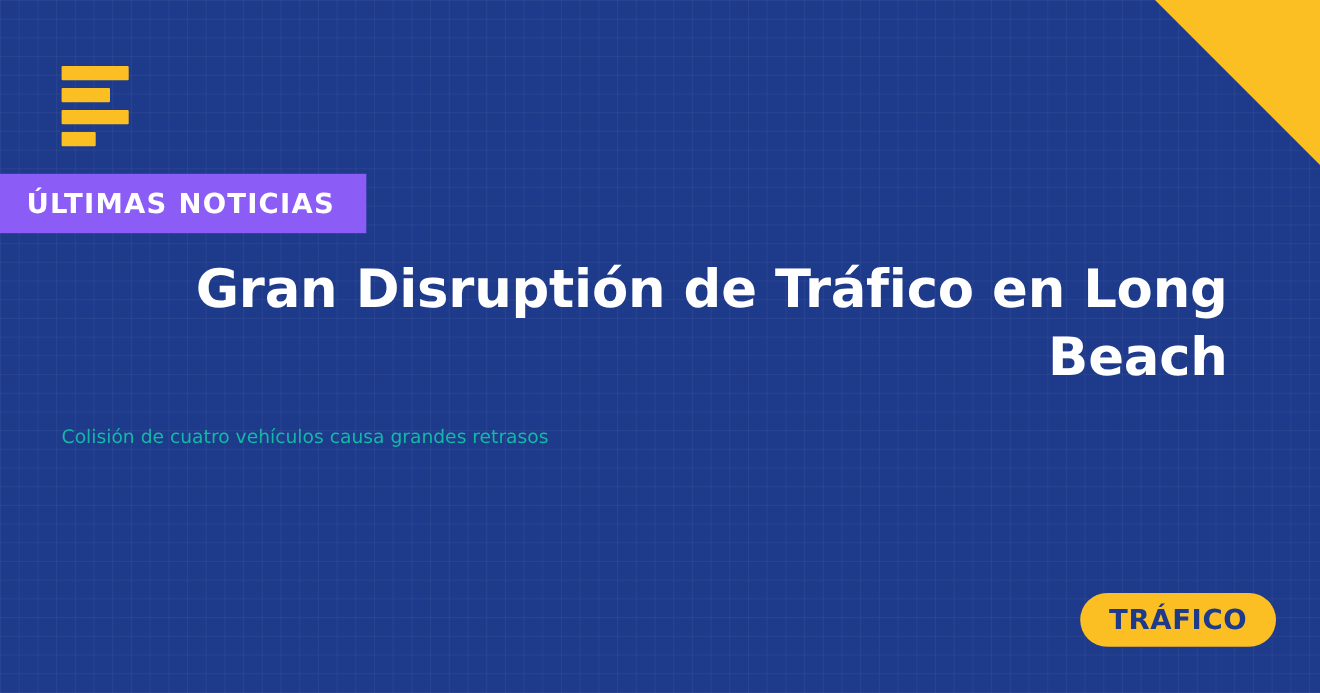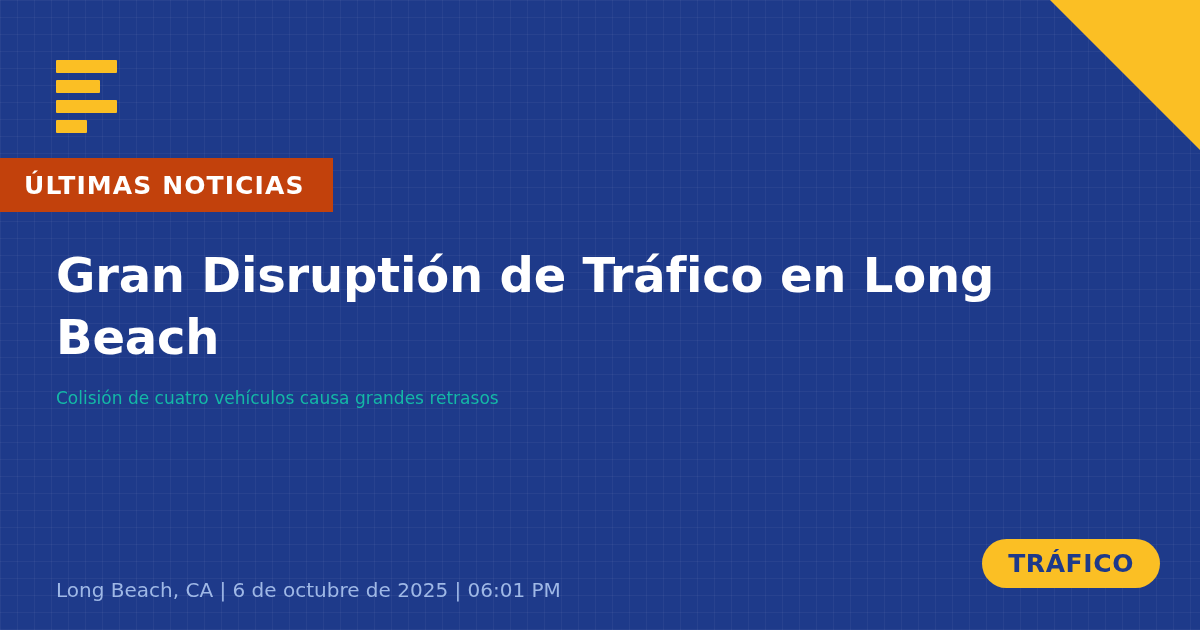--- a/index.html
+++ b/index.html
@@ -62,46 +62,47 @@
   .logo-bar.b2 { width: 44px; }
   .logo-bar.b3 { width: 61px; }
   .logo-bar.b4 { width: 31px; }
 
   
   .breaking-banner {
     position: absolute;
     left: 0;
     top: 158px;
     height: 54px;
-    background-color: #c2410c;
+    background-color: #8b5cf6;
     display: flex;
     align-items: center;
     padding: 0 28px 0 24px;
   }
   .breaking-banner-label {
     color: #ffffff;
     font-size: 25px;
     font-weight: bold;
     letter-spacing: 1.1px;
     line-height: 1;
     white-space: nowrap;
   }
 
   
   .headline {
     position: absolute;
     left: 56px;
-    top: 244px;
+    top: 232px;
     width: 1060px;
     color: #ffffff;
     font-size: 48px;
     font-weight: bold;
     line-height: 62px;
     letter-spacing: -0.2px;
     margin: 0;
+    text-align: right;
   }
 
   
   .subtitle {
     position: absolute;
     left: 56px;
     top: 382px;
     width: 1000px;
     color: #14b8a6;
     font-size: 17px;
@@ -154,17 +155,16 @@
   </div>
 
   <div class="breaking-banner">
     <span class="breaking-banner-label">ÚLTIMAS NOTICIAS</span>
   </div>
 
   <h1 class="headline">Gran Disruptión de Tráfico en Long Beach</h1>
 
   <p class="subtitle">Colisión de cuatro vehículos causa grandes retrasos</p>
 
-  <div class="footer-meta">Long Beach, CA | 6 de octubre de 2025 | 06:01 PM</div>
 
   <div class="category-badge">TRÁFICO</div>
 
 </div>
 
 </body></html>

